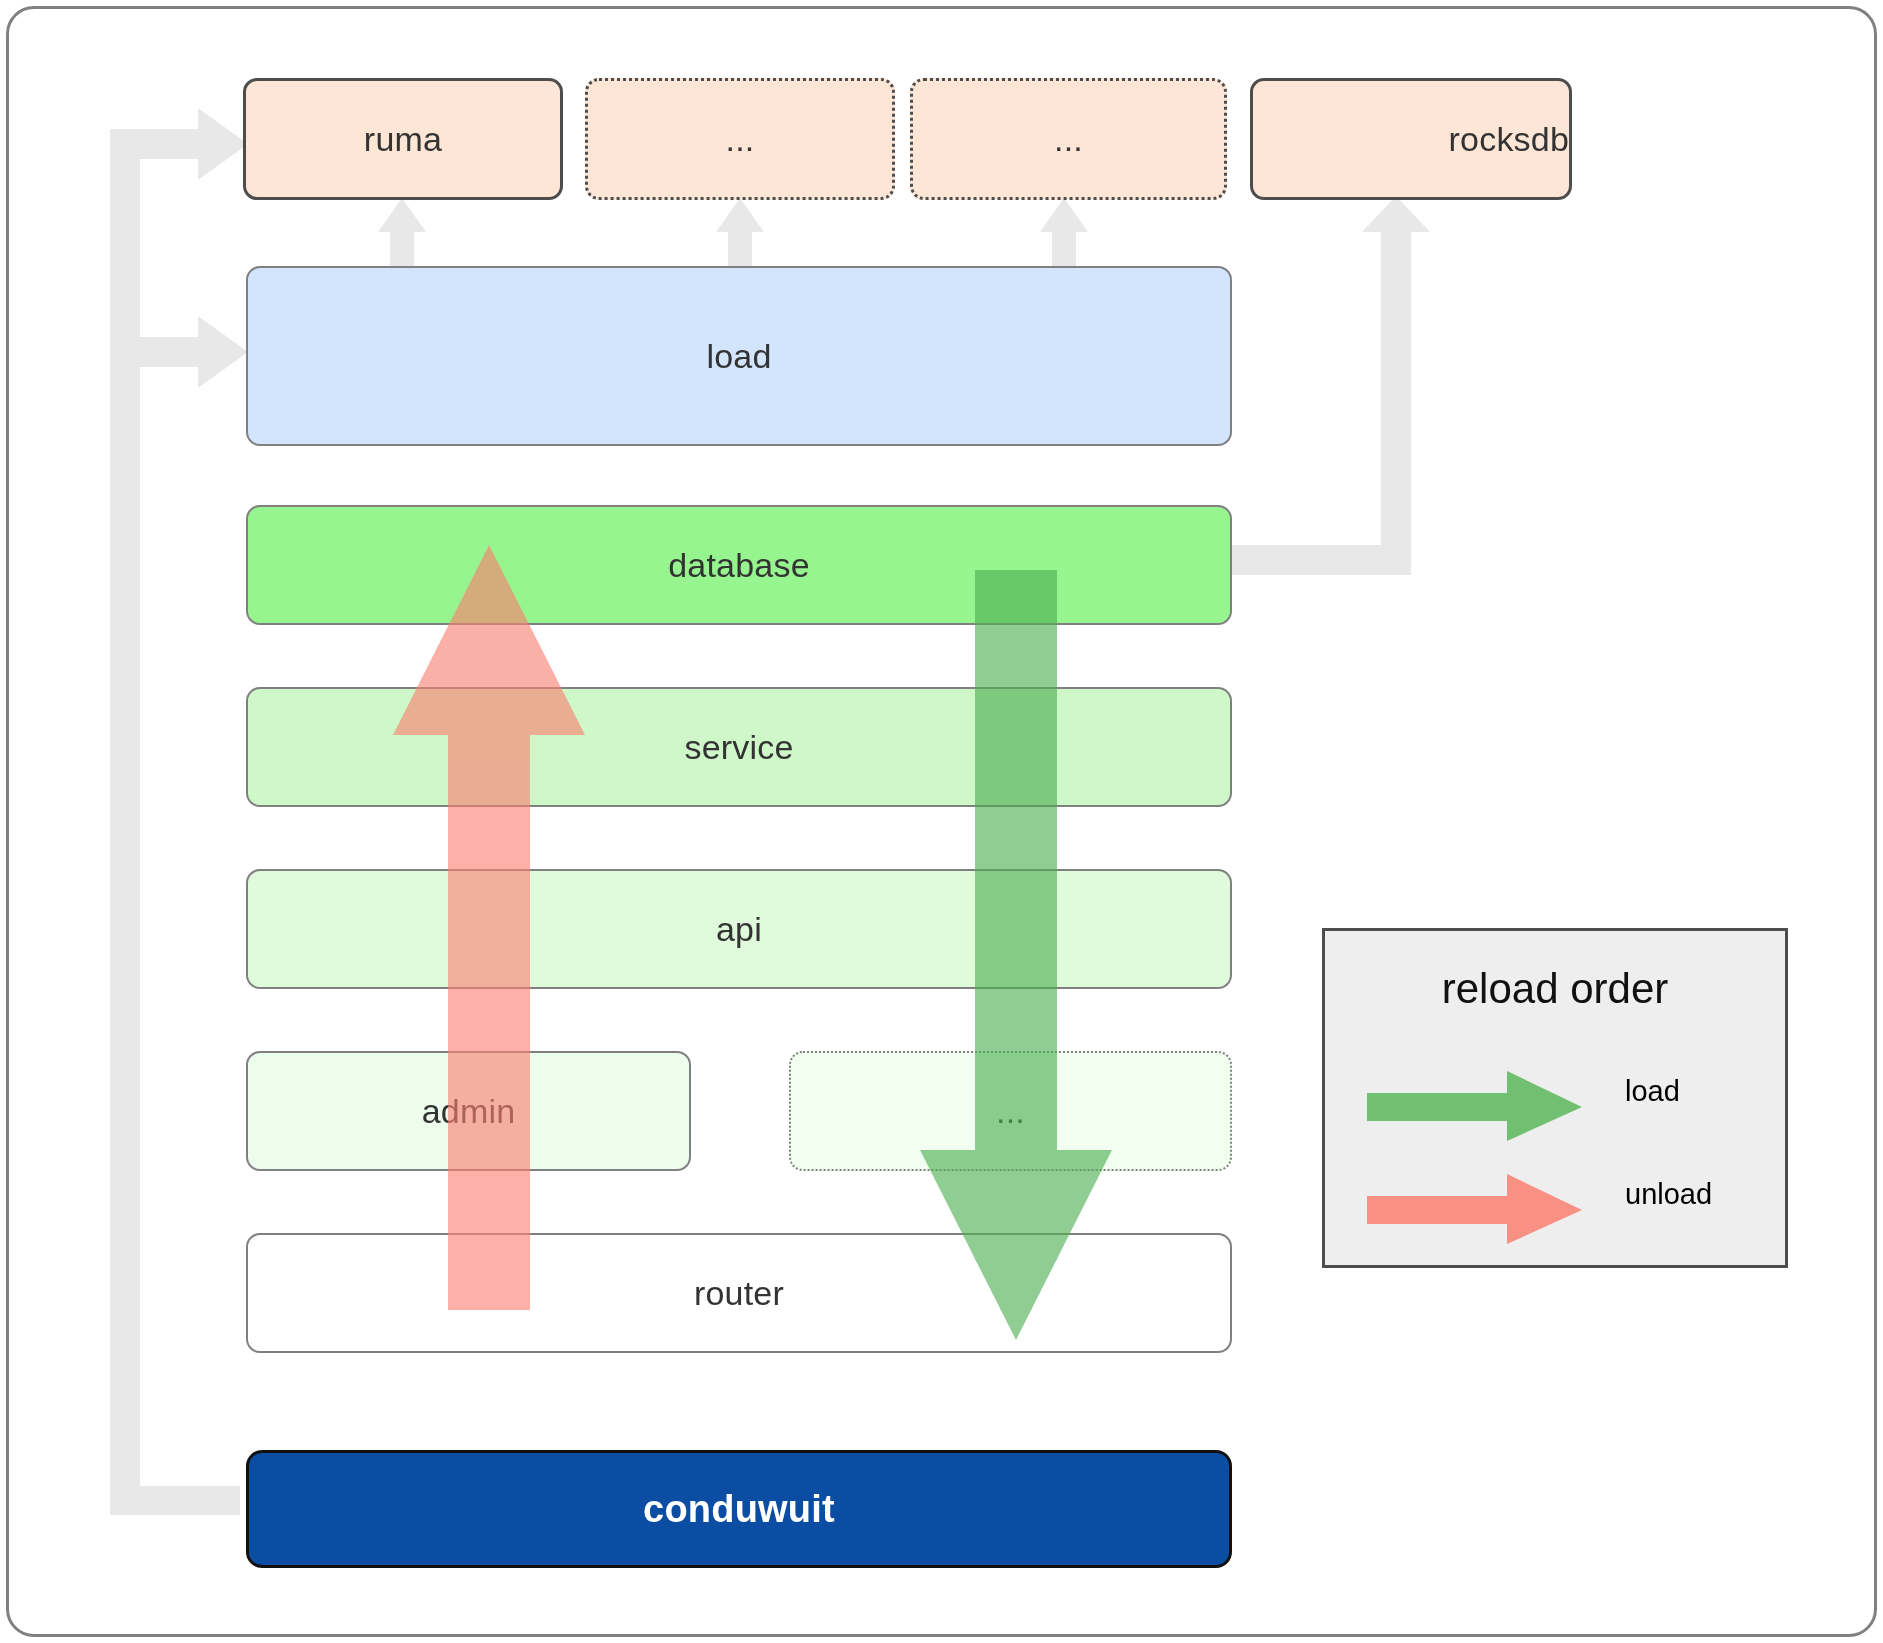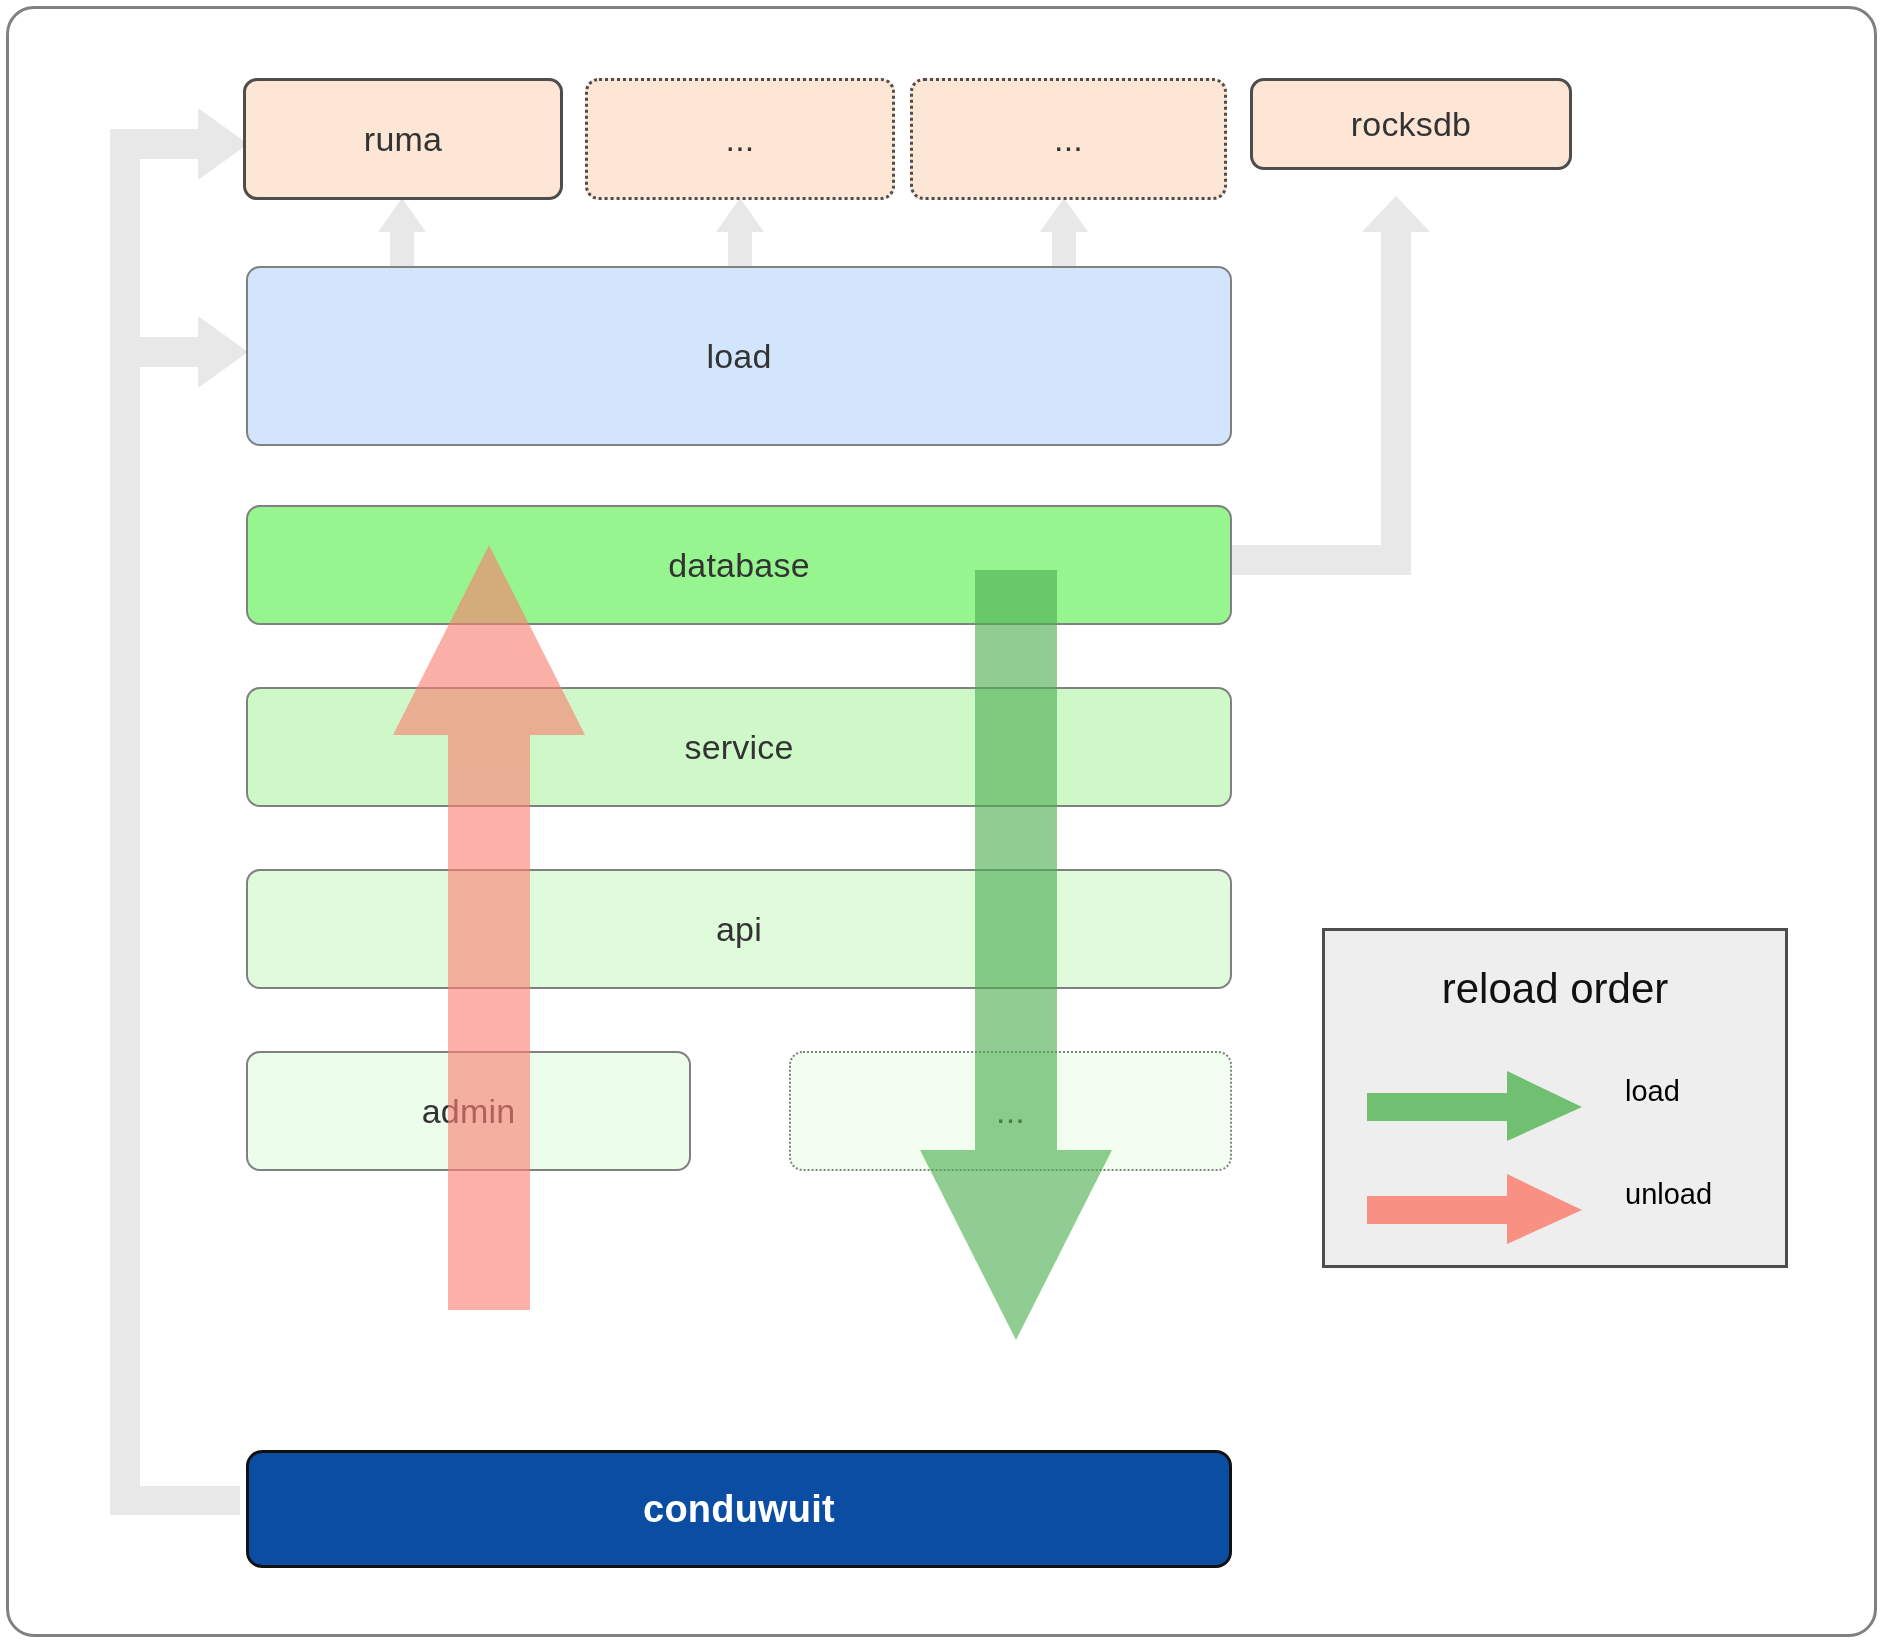--- a/index.html
+++ b/index.html
@@ -123,21 +123,21 @@
   </div>
 
   <div class="node peach dotted" style="left:585px; top:78px; width:310px; height:122px;">
     <span>...</span>
   </div>
 
   <div class="node peach dotted" style="left:910px; top:78px; width:317px; height:122px;">
     <span>...</span>
   </div>
 
-  <div class="node peach solid" style="left:1250px; top:78px; width:322px; height:92px;">
+  <div class="node peach solid" style="left:1250px; top:78px; width:322px; height:122px;justify-content:flex-end;">
     <span>rocksdb</span>
   </div>
 
   <div class="node blue thin" style="left:246px; top:266px; width:986px; height:180px;">
     <span>load</span>
   </div>
 
   <div class="node g1 thin" style="left:246px; top:505px; width:986px; height:120px;text-align:center;">
     <span>database</span>
   </div>
@@ -151,20 +151,23 @@
   </div>
 
   <div class="node g4 thin" style="left:246px; top:1051px; width:445px; height:120px;">
     <span>admin</span>
   </div>
 
   <div class="node g5 thindot" style="left:789px; top:1051px; width:443px; height:120px;">
     <span>...</span>
   </div>
 
+  <div class="node white thin" style="left:246px; top:1233px; width:986px; height:120px;">
+    <span>router</span>
+  </div>
 
   <div class="node navy" style="left:246px; top:1450px; width:986px; height:118px; border-radius:16px; font-size:38px;">
     <span>conduwuit</span>
   </div>
 
   <svg id="flow-layer" class="layer" viewBox="0 0 1883 1643">
 
     <g opacity="0.62">
       <rect x="448" y="640" width="82" height="670" fill="#fa8072"></rect>
       <polygon points="489,545 585,735 393,735" fill="#fa8072"></polygon>

